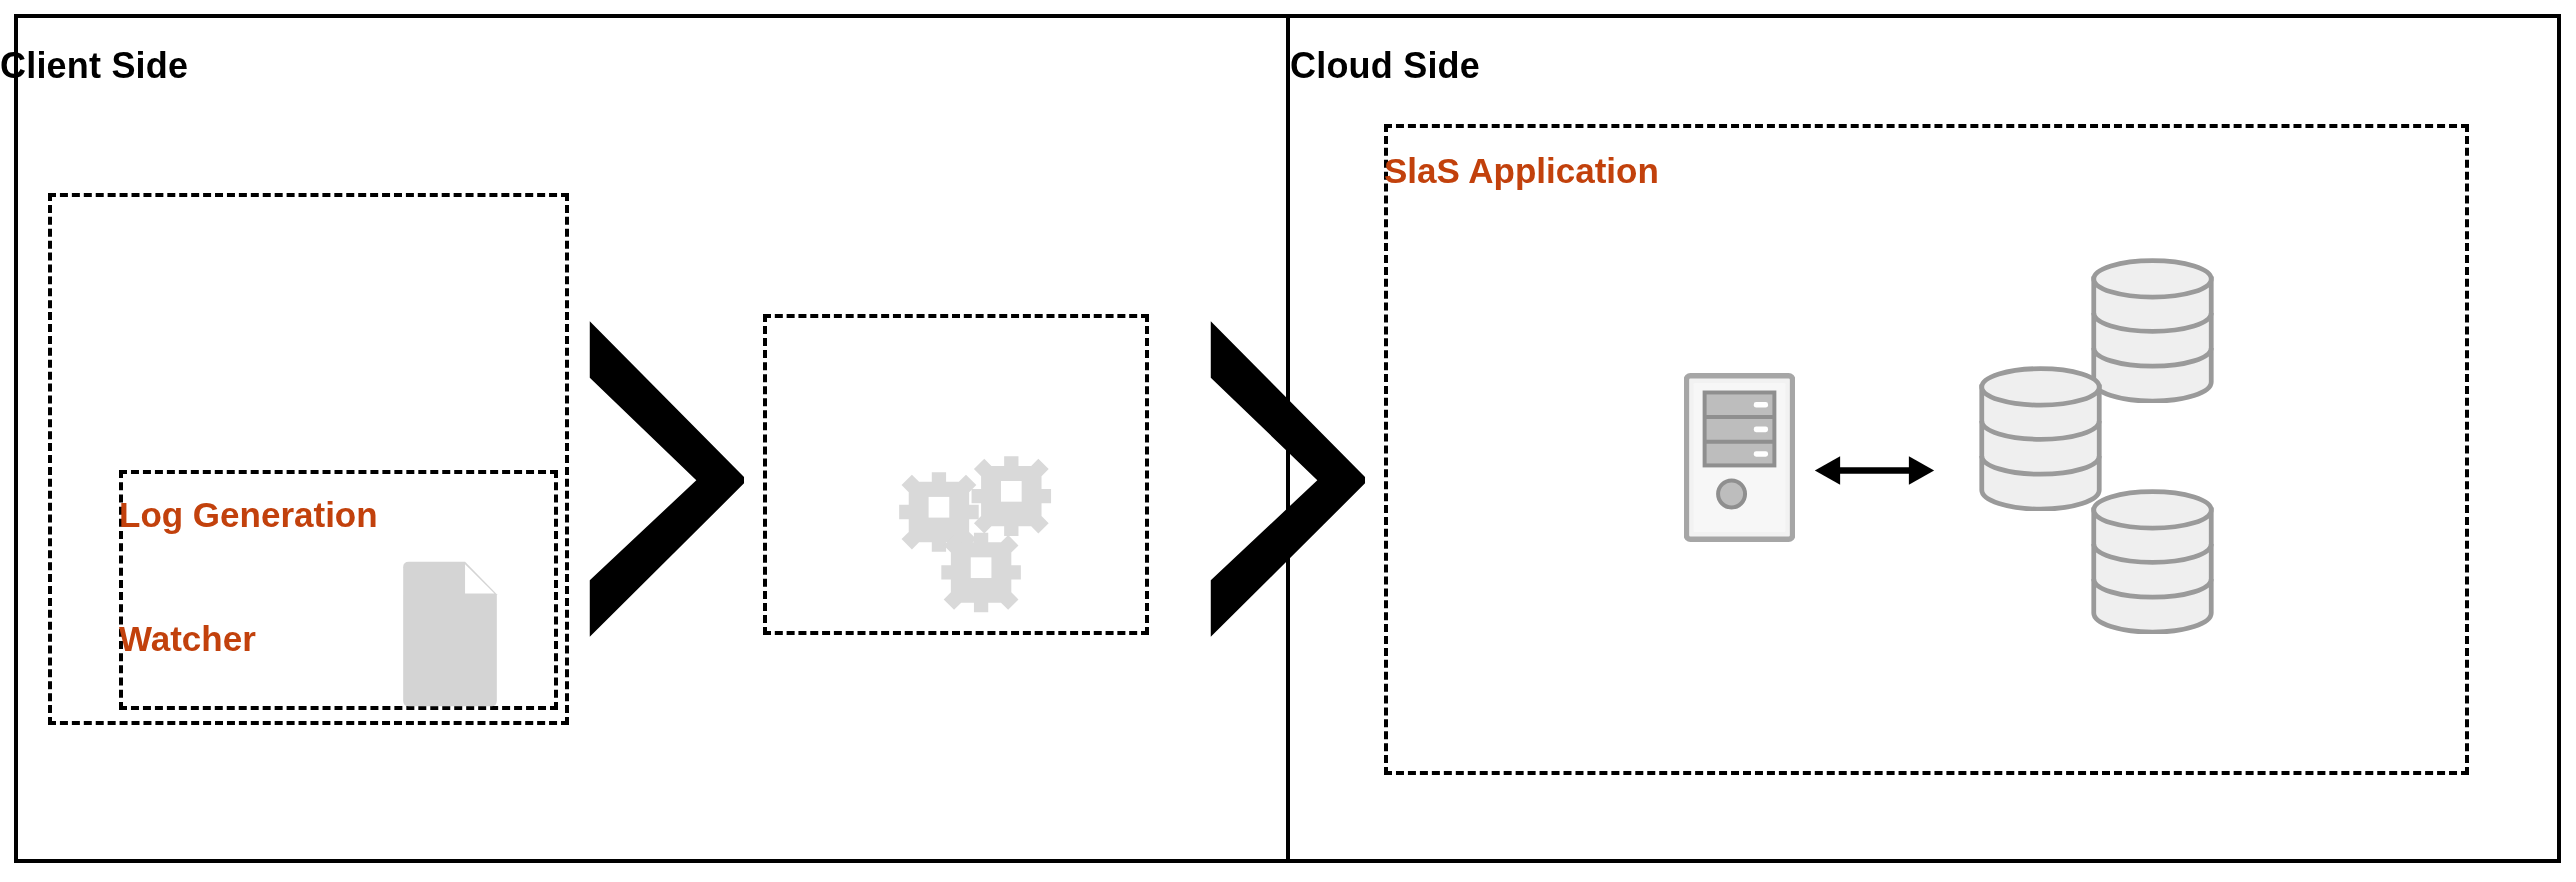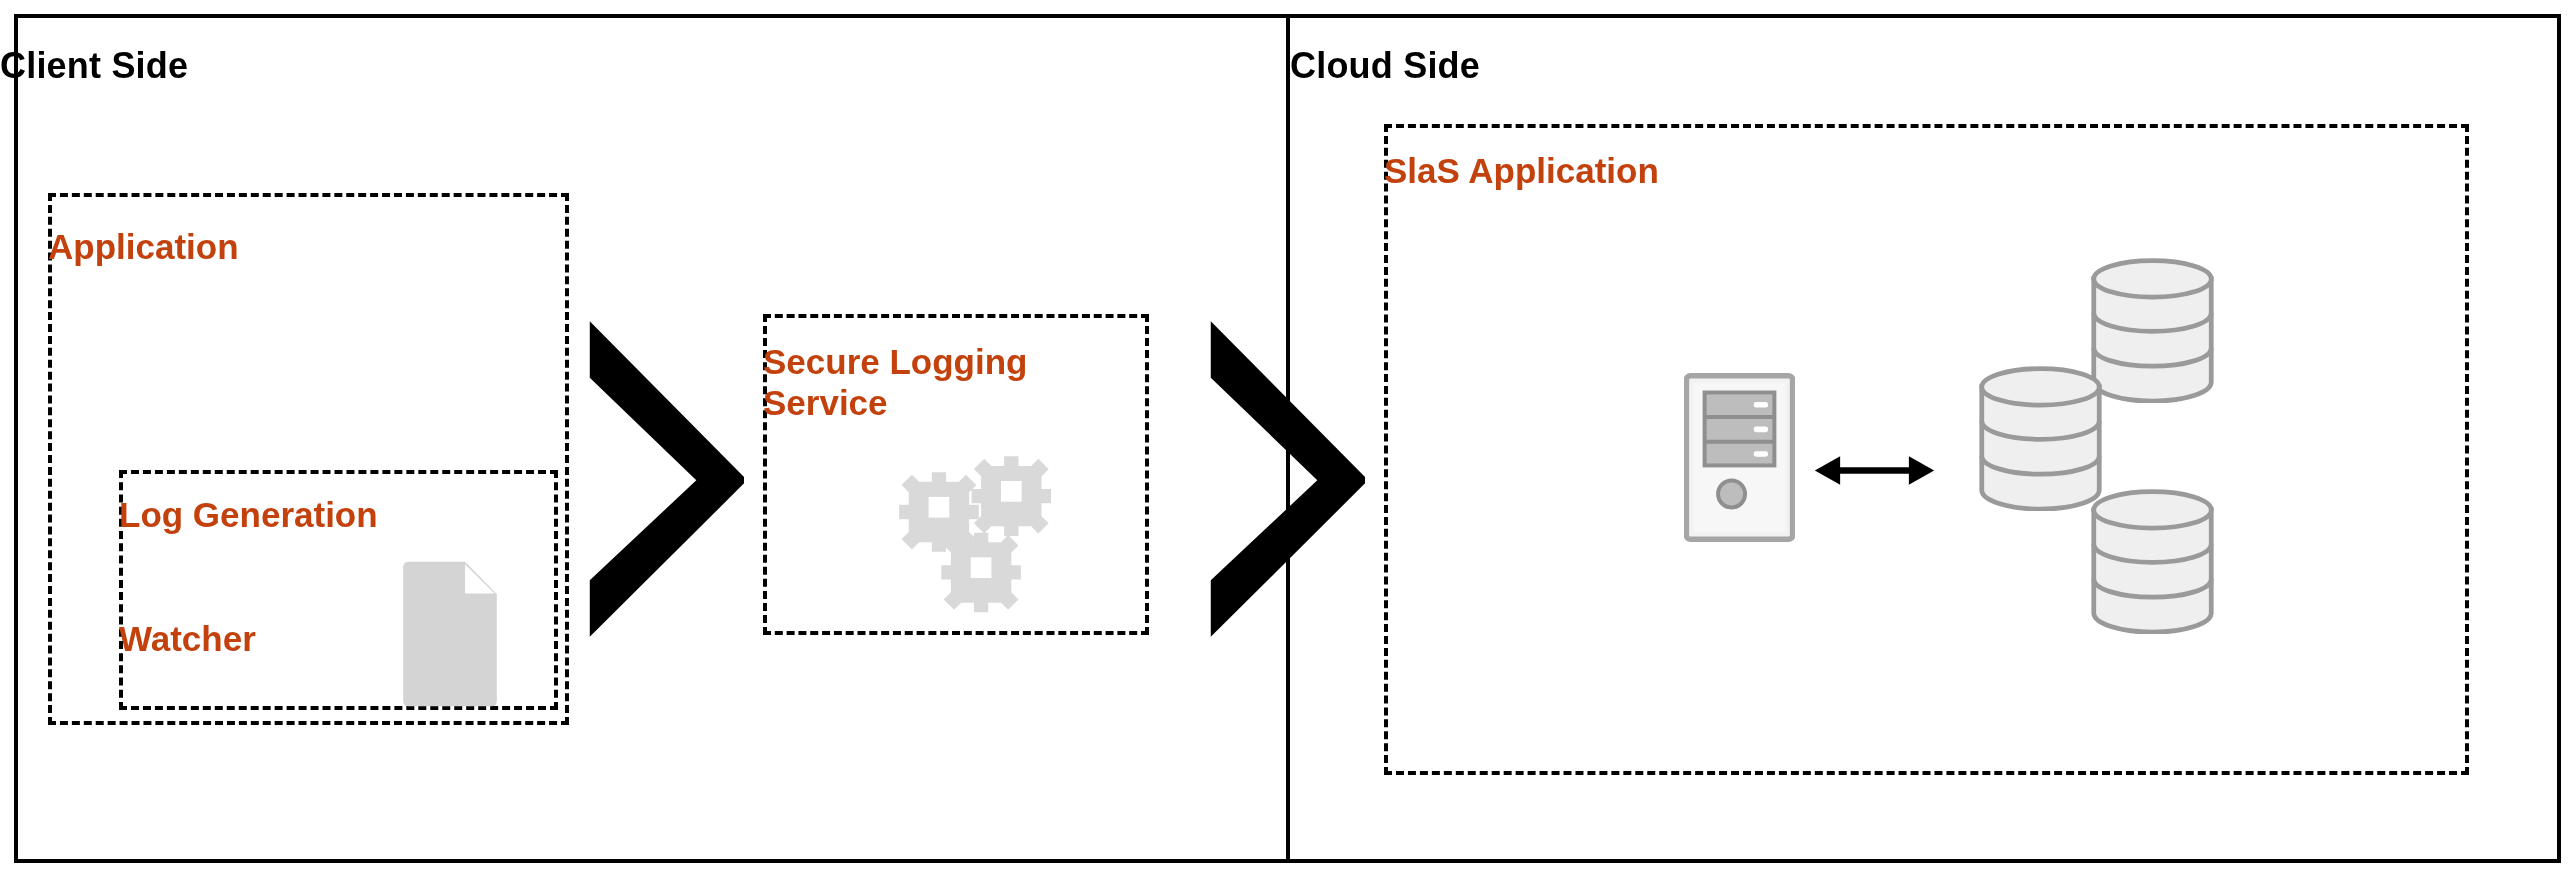--- a/index.html
+++ b/index.html
@@ -93,37 +93,35 @@
 <body>
 
 <div id="stage">
 
   <div class="outer-frame"></div>
   <div class="panel-divider"></div>
 
   <div class="panel-title" id="client-title">Client Side</div>
 
   <div class="dashed-box" id="application-box"></div>
-  <div class="box-label" id="application-label">Application</div>
 
   <div class="dashed-box" id="loggen-box"></div>
   <div class="box-label" id="loggen-label">Log Generation</div>
   <div class="box-label" id="watcher-label">Watcher</div>
 
   <svg id="doc-icon" viewBox="0 0 126 188">
     <path d="M4 10 Q4 3 11 3 L82 3 L122 44 L122 178 Q122 185 115 185 L11 185 Q4 185 4 178 Z" fill="#d4d4d4"></path>
     <path d="M82 6 L119 43 L82 43 Z" fill="#ffffff"></path>
   </svg>
 
   <svg class="chevron" id="chevron-1" viewBox="0 0 205 405">
     <path d="M6 4 L200 200 L200 208 L6 401 L6 330 L140 204 L6 75 Z" fill="#000000"></path>
   </svg>
 
   <div class="dashed-box" id="sls-box"></div>
-  <div class="box-label" id="sls-label">Secure Logging Service</div>
 
   <svg id="gears-icon" viewBox="0 0 210 210">
     <g fill="#d9d9d9">
 
       <path d="M45 28 h18 v12 h16 l9 -9 l13 13 l-9 9 v16 h12 v18 h-12 v16 l9 9 l-13 13 l-9 -9 h-16 v12 h-18 v-12 h-16 l-9 9 l-13 -13 l9 -9 v-16 h-12 v-18 h12 v-16 l-9 -9 l13 -13 l9 9 h16 z"></path>
 
       <path d="M136 8 h18 v12 h16 l9 -9 l13 13 l-9 9 v16 h12 v18 h-12 v16 l9 9 l-13 13 l-9 -9 h-16 v12 h-18 v-12 h-16 l-9 9 l-13 -13 l9 -9 v-16 h-12 v-18 h12 v-16 l-9 -9 l13 -13 l9 9 h16 z"></path>
 
       <path d="M98 104 h18 v12 h16 l9 -9 l13 13 l-9 9 v16 h12 v18 h-12 v16 l9 9 l-13 13 l-9 -9 h-16 v12 h-18 v-12 h-16 l-9 9 l-13 -13 l9 -9 v-16 h-12 v-18 h12 v-16 l-9 -9 l13 -13 l9 9 h16 z"></path>
     </g>

